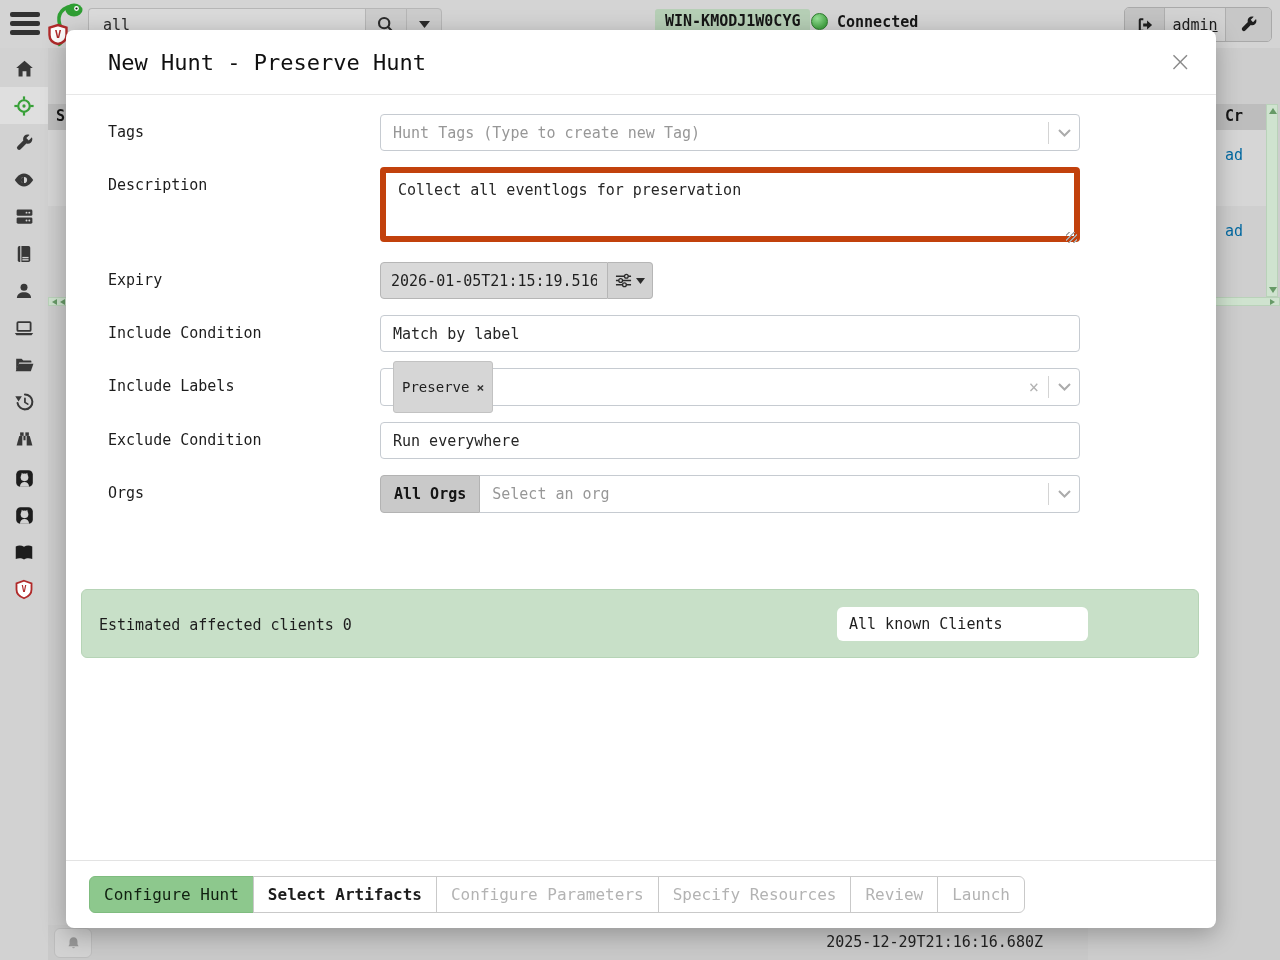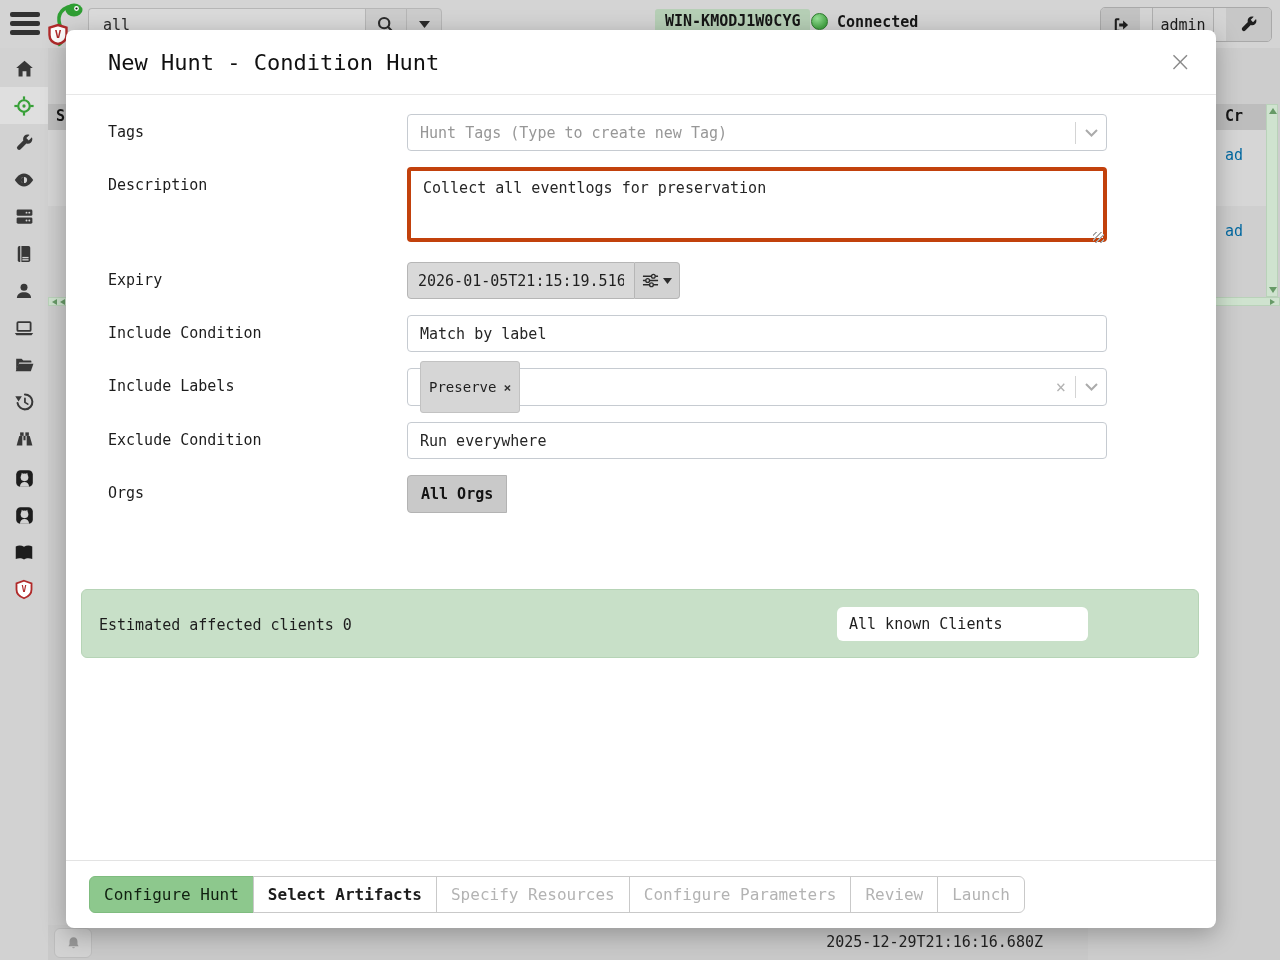--- a/index.html
+++ b/index.html
@@ -19,21 +19,21 @@
   .search-input { width:277px; height:33px; background:#dadada; border:1px solid #b6b6b6; border-right:none;
     border-radius:4px 0 0 4px; padding:0 0 0 14px; font:15px "DejaVu Sans Mono",monospace; color:#2a2a2a; outline:none; }
   .sg-btn { height:33px; background:#cccccc; border:1px solid #b6b6b6; display:flex; align-items:center; justify-content:center; cursor:pointer; padding:0; }
   .sg-search { width:42px; }
   .sg-caret { width:36px; border-left:1px solid #b6b6b6; border-radius:0 4px 4px 0; margin-left:-1px; }
   .host-badge { position:absolute; left:655px; top:9px; height:25px; line-height:25px; padding:0 10px;
     background:#b6cfb6; border-radius:3px; font-size:15px; font-weight:bold; color:#161616; }
   .conn-dot { position:absolute; left:811px; top:13px; width:17px; height:17px; border-radius:50%;
     background:radial-gradient(circle at 35% 30%, #97e297, #46a546 70%); border:1.5px solid #2c7a2c; }
   .conn-label { position:absolute; left:837px; top:13px; font-size:15px; font-weight:600; color:#161616; }
-  .user-group { position:absolute; right:8px; top:7px; height:35px; display:flex; border:1px solid #a9a9a9; border-radius:5px; overflow:hidden;gap:12px; }
+  .user-group { position:absolute; right:8px; top:7px; height:35px; display:flex; border:1px solid #a9a9a9; border-radius:5px; overflow:hidden; }
   .ug-seg { height:100%; display:flex; align-items:center; justify-content:center; border:none; cursor:pointer;
     font:15px "DejaVu Sans Mono",monospace; color:#1c1c1c; padding:0; }
   .ug-logout { width:39px; background:#c3c3c3; }
   .ug-user { width:62px; background:#d2d2d2; text-decoration:underline; border-left:1px solid #aeaeae; border-right:1px solid #aeaeae; }
   .ug-wrench { width:45px; background:#c7c7c7; }
 
   
   .sidebar { position:absolute; left:0; top:48px; width:48px; height:912px; background:#d2d2d2; z-index:5; }
   .side-item { width:48px; height:37px; display:flex; align-items:center; justify-content:center; cursor:pointer; }
   .side-item.active { background:#dfdfdf; }
@@ -64,30 +64,30 @@
   .modal { position:absolute; left:66px; top:30px; width:1150px; height:898px; background:#ffffff; border-radius:8px;
     box-shadow:0 6px 24px rgba(0,0,0,.28); z-index:10; }
   .modal-header { position:absolute; top:0; left:0; right:0; height:65px; border-bottom:1px solid #e7e7e7; }
   .modal-title { position:absolute; left:42px; top:0; line-height:65px; font-size:22px; color:#101010; }
   .modal-close { position:absolute; right:18px; top:14px; border:none; background:none; font:300 28px "DejaVu Sans",sans-serif; color:#8a8a8a; cursor:pointer; }
   .modal-body { position:absolute; top:65px; left:0; right:0; padding:19px 0 0 42px; }
 
   .frow { display:flex; margin-bottom:16px; }
   .frow.orgs-row { margin-bottom:40px; }
   .flabel { width:272px; padding-top:9px; font-size:15px; color:#1c1c1c; }
-  .fctrl { width:700px; position:relative;margin-left:27px; }
+  .fctrl { width:700px; position:relative; }
   .text-input { width:700px; height:37px; border:1px solid #c6cbd1; border-radius:4px; padding:0 12px;
     font:15px "DejaVu Sans Mono",monospace; color:#262626; background:#fff; outline:none; }
   .select-box { width:700px; height:37px; border:1px solid #c6cbd1; border-radius:4px; background:#fff;
     display:flex; align-items:center; padding:0 8px 0 12px; cursor:pointer; }
   .select-box .ph { color:#979797; font-size:15px; flex:1; }
   .sel-right { display:flex; align-items:center; margin-left:auto; }
   .sel-divider { width:1px; height:22px; background:#d4d4d4; margin:0 9px; }
   .clear-x { color:#b3b3b3; font-size:17px; cursor:pointer; }
-  textarea.desc { width:700px; height:75px; border:4px solid #c2410c; border-radius:4px; padding:8px 12px;
+  textarea.desc { width:700px; height:75px; border:6px solid #c2410c; border-radius:4px; padding:8px 12px;
     font:15px "DejaVu Sans Mono",monospace; color:#262626; resize:none; outline:none; }
   .resize-grip { position:absolute; right:3px; bottom:3px; width:11px; height:11px;
     background:repeating-linear-gradient(135deg, transparent, transparent 2px, #a9a9a9 2px, #a9a9a9 3.5px); cursor:nwse-resize; }
   .expiry-wrap { display:flex; }
   .expiry-input { width:228px; height:37px; background:#d9d9d9; border:1px solid #b6b6b6; border-radius:4px 0 0 4px;
     padding:0 10px; font:15px "DejaVu Sans Mono",monospace; color:#1f1f1f; outline:none; }
   .expiry-btn { width:45px; height:37px; background:#d2d2d2; border:1px solid #b6b6b6; border-left:none;
     border-radius:0 4px 4px 0; display:flex; align-items:center; justify-content:center; gap:4px; cursor:pointer; }
   .chip { display:inline-flex; align-items:center; background:#d6d6d6; border:1px solid #c2c2c2; border-radius:3px;
     padding:17px 8px; font-size:14px; color:#1f1f1f; gap:7px; }
@@ -306,21 +306,21 @@
     <svg width="17" height="17" viewBox="0 0 24 24">
       <path d="M12 3.2c-3.4 0-5.6 2.5-5.6 5.9v3.9L4.8 16h14.4l-1.6-2.9V9.1c0-3.4-2.2-5.9-5.6-5.9z" fill="#979797"></path>
       <path d="M10.1 17.3a1.95 1.95 0 0 0 3.8 0z" fill="#979797"></path>
     </svg>
   </button>
   <span class="timestamp">2025-12-29T21:16:16.680Z</span>
 </div>
 
 <div class="modal">
   <div class="modal-header">
-    <div class="modal-title">New Hunt - Condition Hunt</div>
+    <div class="modal-title">New Hunt - Preserve Hunt</div>
     <button class="modal-close">×</button>
   </div>
 
   <div class="modal-body">
 
     <div class="frow">
       <div class="flabel">Tags</div>
       <div class="fctrl">
         <div class="select-box">
           <span class="ph">Hunt Tags (Type to create new Tag)</span>
@@ -395,33 +395,42 @@
       <div class="fctrl">
         <input class="text-input" value="Run everywhere" style="">
       </div>
     </div>
 
     <div class="frow orgs-row">
       <div class="flabel">Orgs</div>
       <div class="fctrl">
         <div class="orgs-wrap">
           <button class="all-orgs-btn">All Orgs</button>
+          <div class="select-box orgs-select">
+            <span class="ph">Select an org</span>
+            <span class="sel-right">
+                <span class="sel-divider"></span>
+              <svg width="13" height="8" viewBox="0 0 13 8">
+                  <path d="M1 1l5.5 5.5L12 1" stroke="#ababab" stroke-width="2" fill="none"></path>
+                </svg>
+            </span>
+          </div>
         </div>
       </div>
     </div>
 
 
   </div>
 
   <div class="banner">
     <span class="banner-text">Estimated affected clients 0</span>
     <div class="client-box">All known Clients</div>
   </div>
 
   <div class="modal-footer">
     <button class="step active">Configure Hunt</button>
     <button class="step strong">Select Artifacts</button>
+    <button class="step disabled">Configure Parameters</button>
     <button class="step disabled">Specify Resources</button>
-    <button class="step disabled">Configure Parameters</button>
     <button class="step disabled">Review</button>
     <button class="step disabled">Launch</button>
   </div>
 </div>
 
 </body></html>

